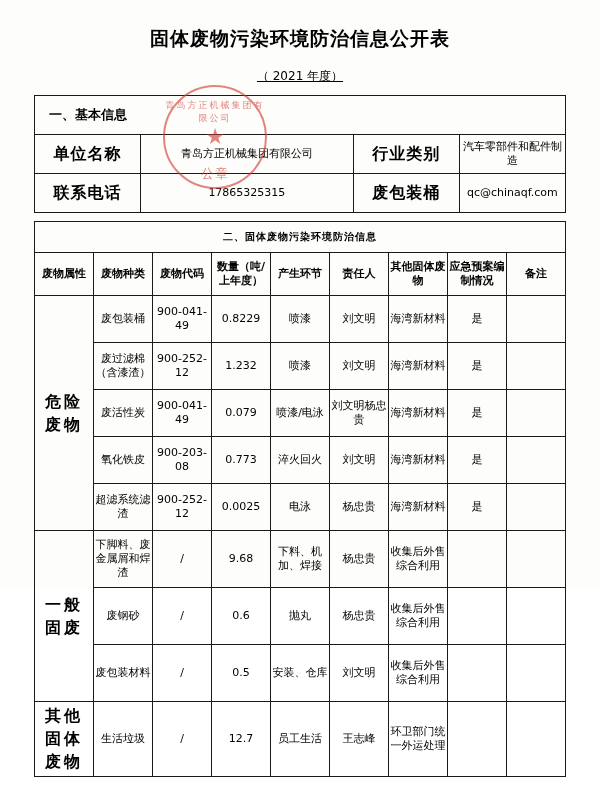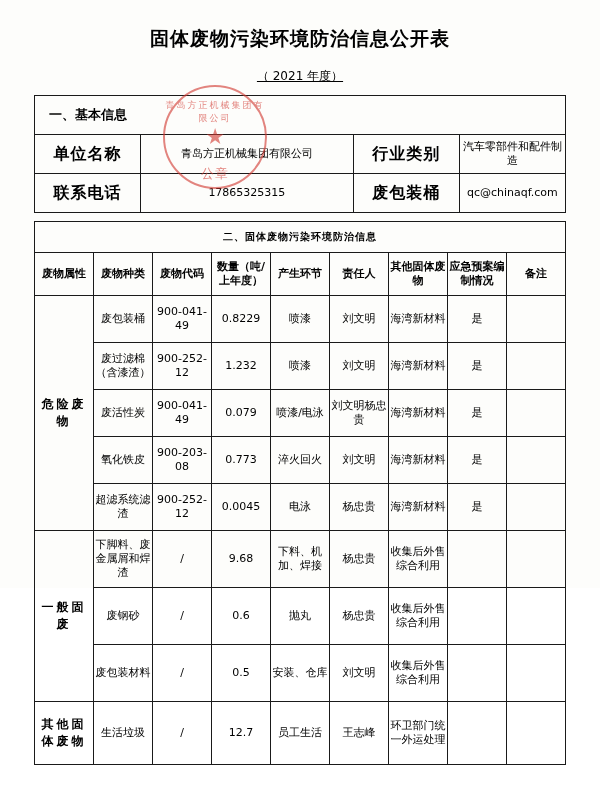--- a/index.html
+++ b/index.html
@@ -83,21 +83,21 @@
   .spacer {
     height: 8px;
   }
   .waste th {
     font-weight: bold;
     font-size: 11px;
     height: 38px;
   }
   .vert {
     font-weight: bold;
-    font-size: 12px;
+    font-size: 16px;
     letter-spacing: 3px;
     line-height: 1.45;
     width: 26px;
   }
   .vert span {
     display: block;
   }
   .waste td.cell {
     height: 42px;
   }
@@ -235,21 +235,21 @@
       <td class="cell">0.773</td>
       <td class="cell">淬火回火</td>
       <td class="cell">刘文明</td>
       <td class="cell">海湾新材料</td>
       <td class="cell">是</td>
       <td class="cell"></td>
     </tr>
     <tr>
       <td class="cell">超滤系统滤渣</td>
       <td class="cell">900-252-12</td>
-      <td class="cell">0.0045</td>
+      <td class="cell">0.0025</td>
       <td class="cell">电泳</td>
       <td class="cell">杨忠贵</td>
       <td class="cell">海湾新材料</td>
       <td class="cell">是</td>
       <td class="cell"></td>
     </tr>
 
     <tr>
       <td class="vert" rowspan="3">
             <span>一般固废</span>

